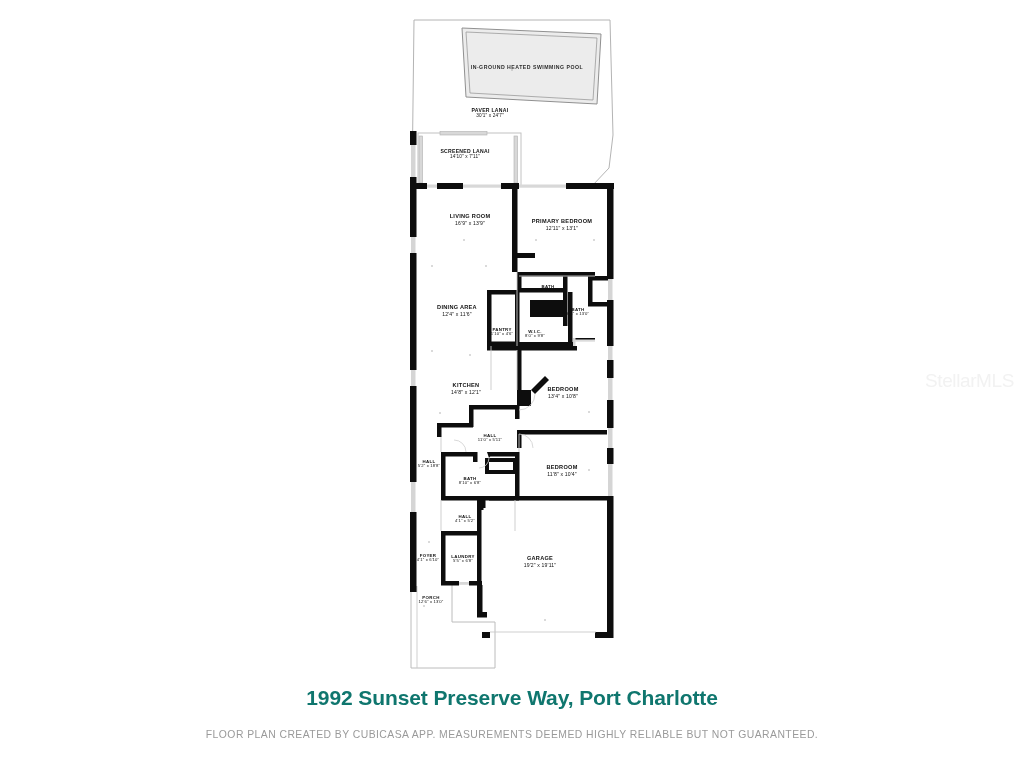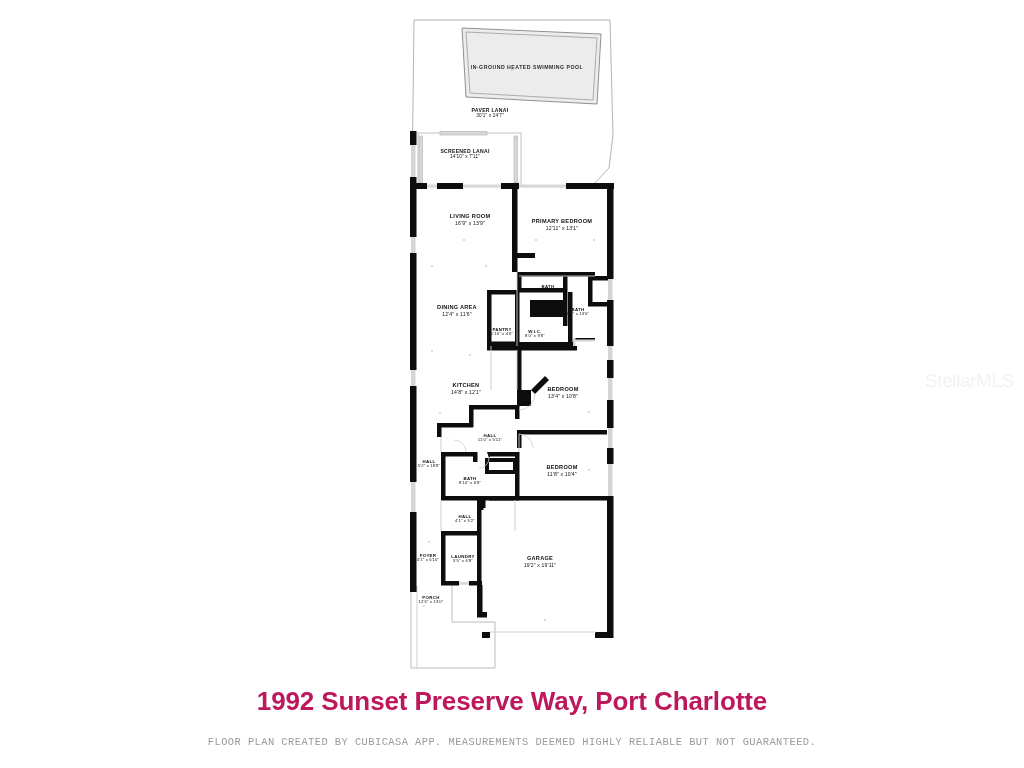--- a/index.html
+++ b/index.html
@@ -81,30 +81,30 @@
   
   #caption {
     position: absolute;
     left: 0;
     top: 686px;
     width: 1024px;
     text-align: center;
   }
   #plan-title {
     font-family: "Liberation Sans", sans-serif;
-    font-size: 26px;
+    font-size: 21px;
     font-weight: 700;
-    color: #be185d;
+    color: #0f766e;
     letter-spacing: -0.1px;
     margin: 0;
     padding: 0;
   }
   #plan-disclaimer {
     margin-top: 19px;
-    font-family: Liberation Mono, monospace;
+    font-family: Liberation Sans, sans-serif;
     font-size: 10.4px;
     font-weight: 400;
     color: #9a9a9a;
     letter-spacing: 0.45px;
   }
 </style>
 </head>
 <body>
 
 <div id="page">

